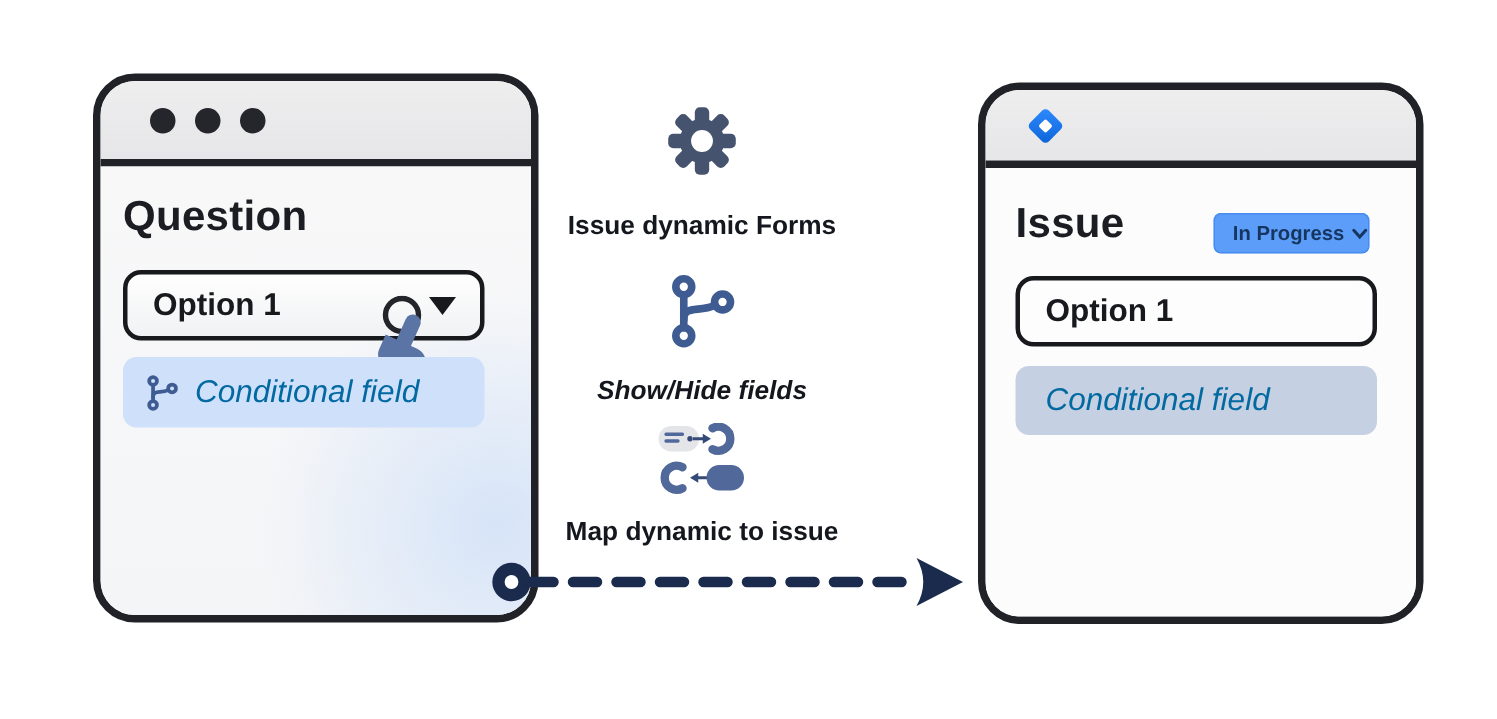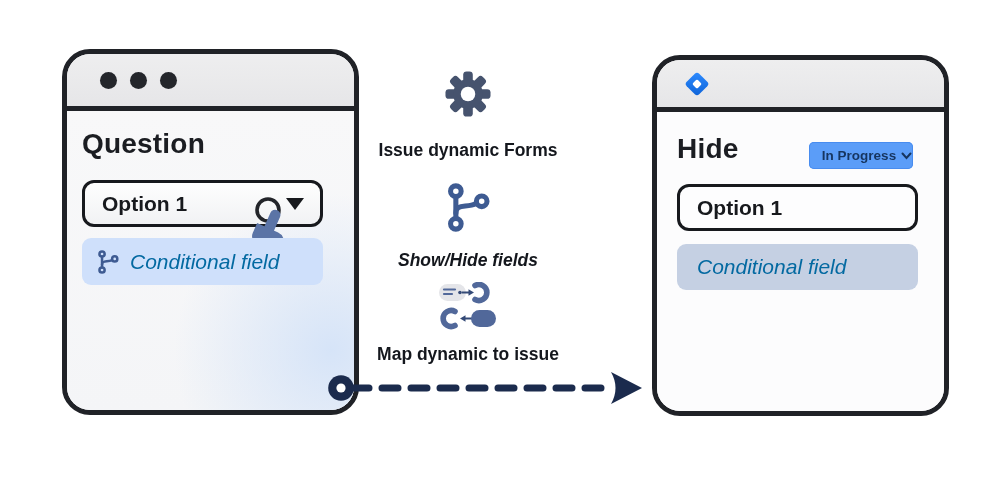--- a/index.html
+++ b/index.html
@@ -201,21 +201,21 @@
         <linearGradient id="jg" x1="0" y1="0" x2="1" y2="1">
           <stop offset="0" stop-color="#2e8bff"></stop>
           <stop offset="1" stop-color="#0d63d8"></stop>
         </linearGradient>
       </defs>
       <rect x="5" y="5" width="17" height="17" rx="3" transform="rotate(45 13.5 13.5)" fill="url(#jg)"></rect>
       <rect x="10.2" y="10.2" width="6.6" height="6.6" rx="1.3" transform="rotate(45 13.5 13.5)" fill="#ffffff"></rect>
     </svg>
   </div>
   <div class="win-body">
-    <h2 class="page-title">Hide</h2>
+    <h2 class="page-title">Issue</h2>
 
     <button class="badge">
       <span>In Progress</span>
       <svg width="11" height="8" viewBox="0 0 11 8">
         <path d="M1.5 1.5 L5.5 6 L9.5 1.5" fill="none" stroke="#16355f" stroke-width="2" stroke-linecap="round"></path>
       </svg>
     </button>
 
     <div class="field">
       <span>Option 1</span>

